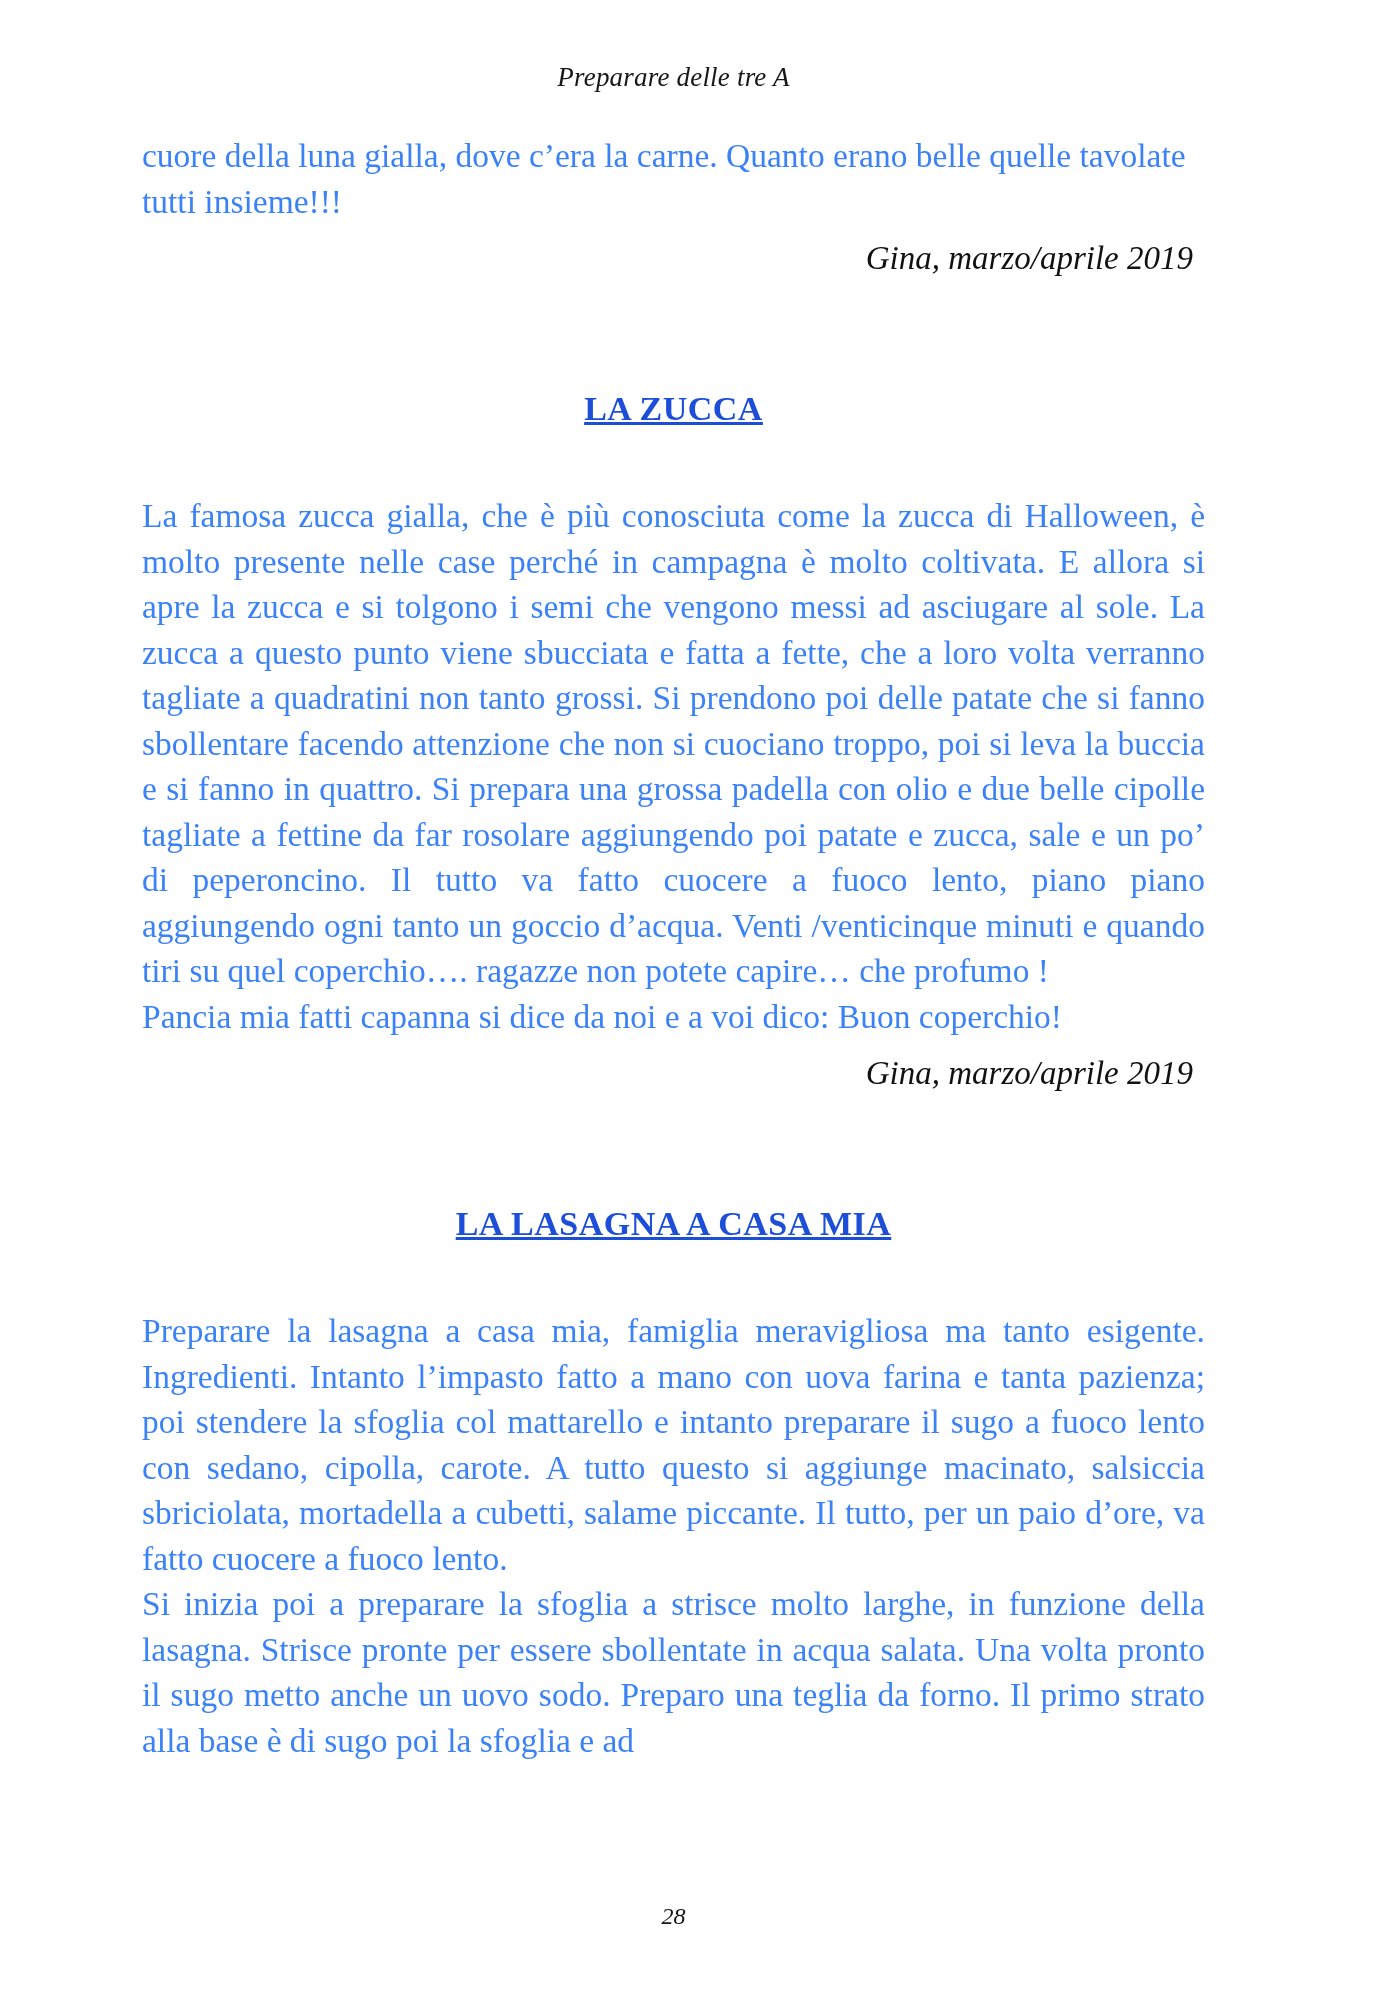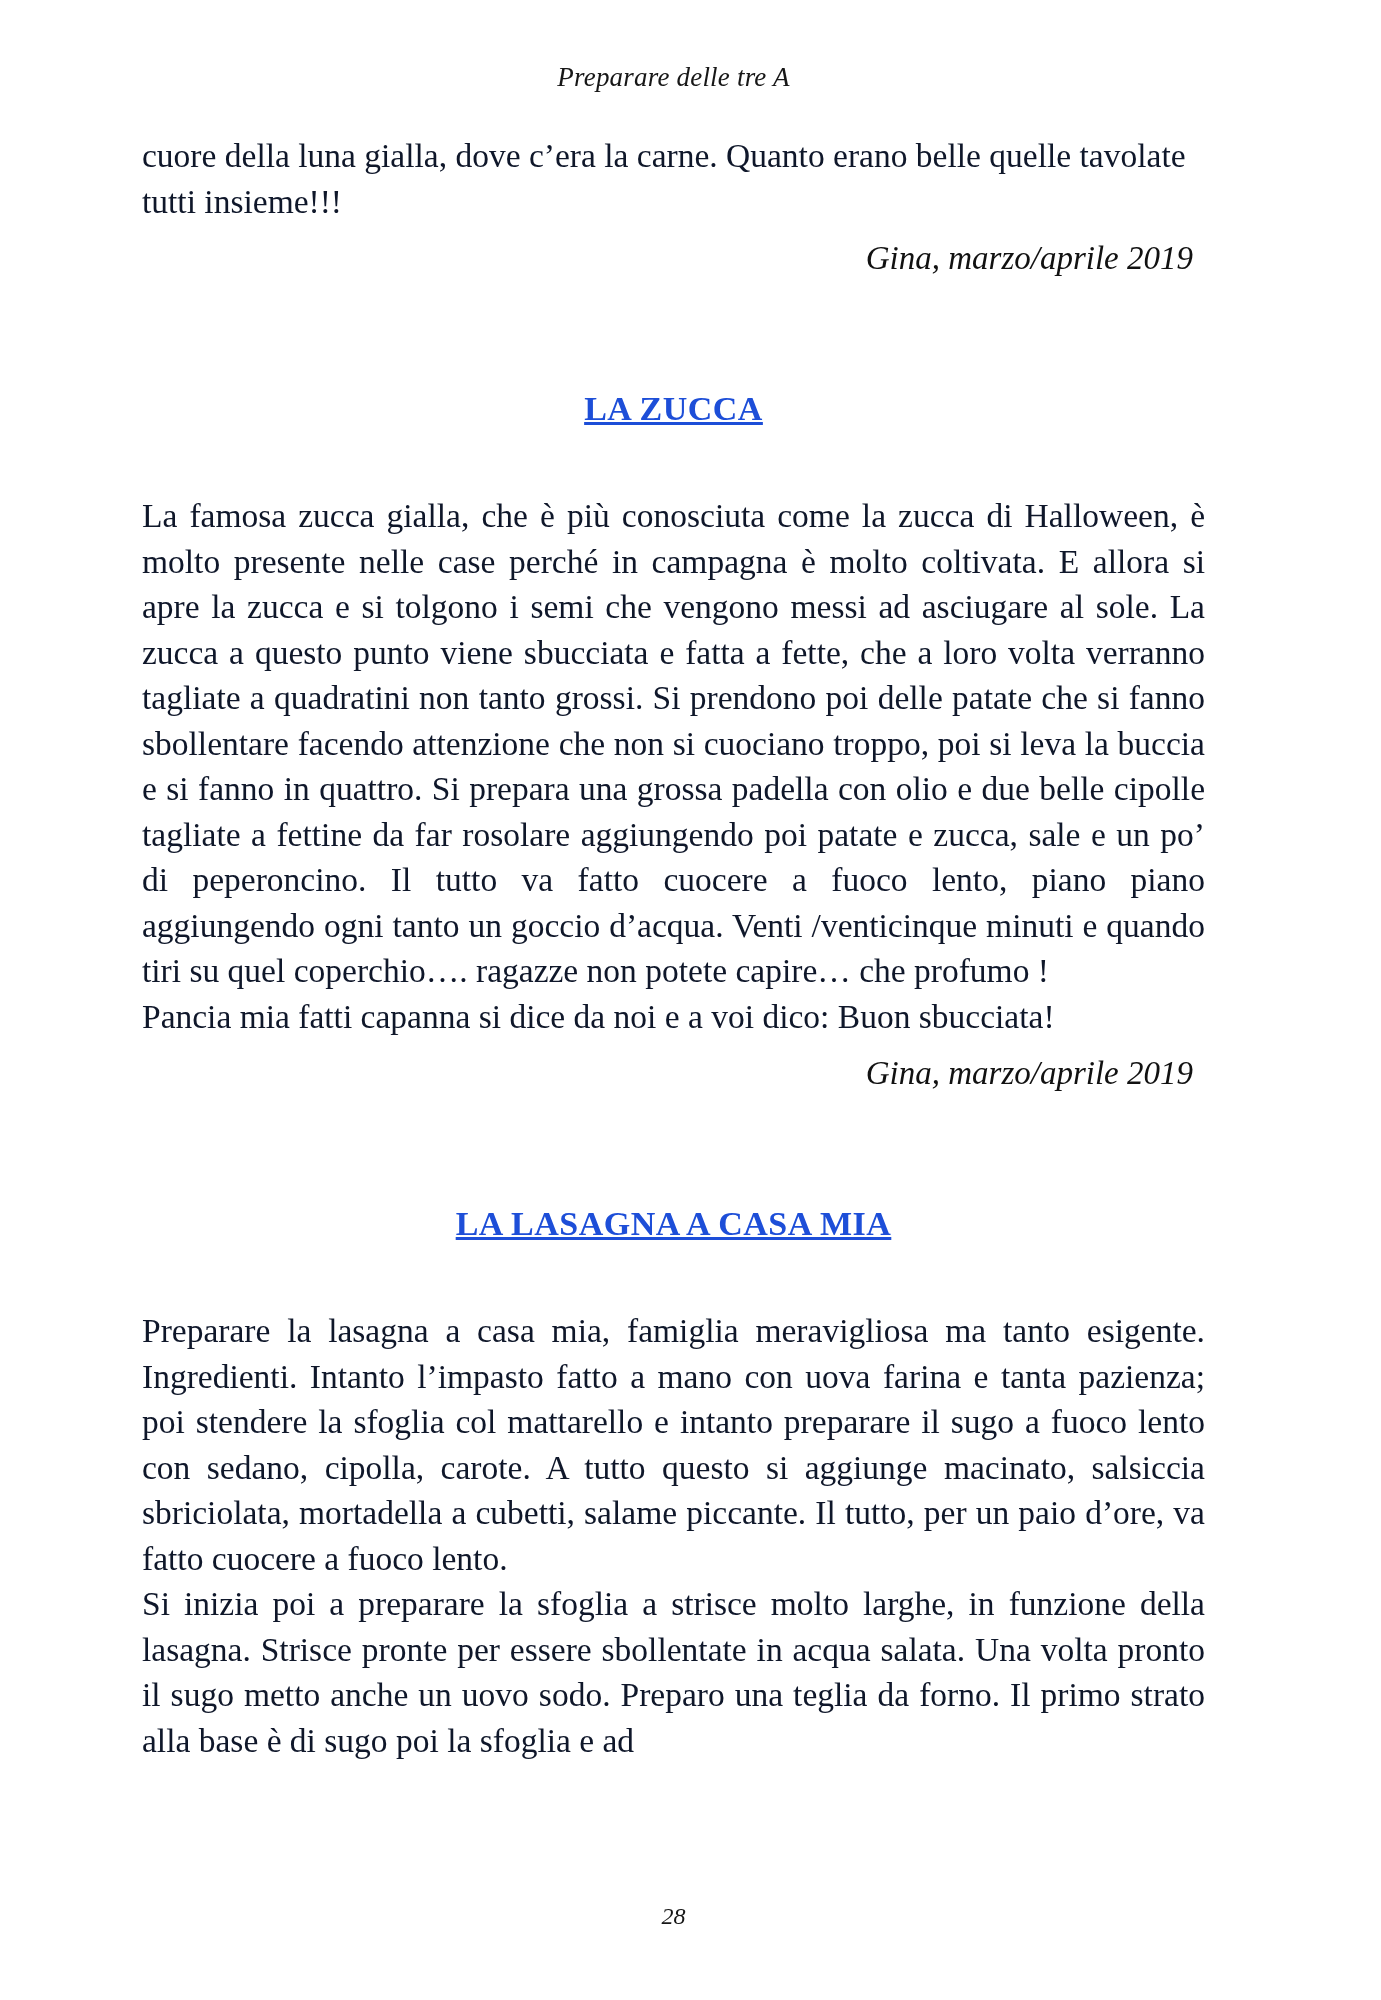--- a/index.html
+++ b/index.html
@@ -47,21 +47,21 @@
   }
 
   p.para {
     margin: 0;
     font-size: 33.5px;
     line-height: 45.5px;
     text-align: justify;
     text-justify: inter-word;
     hyphens: manual;
     -webkit-hyphens: manual;
-    color: #0f172a;
+    color: #3b82f6;
   }
   p.para.last-line-natural {
     text-align: left;
   }
 
   .attribution {
     margin: 12px;
     font-size: 33px;
     line-height: 45.5px;
     font-style: italic;
@@ -110,21 +110,21 @@
       <p class="attribution">Gina, marzo/aprile 2019</p>
 
       <div class="spacer-xl"></div>
 
       <h2 class="section-title">LA ZUCCA</h2>
 
       <div class="spacer-lg"></div>
 
       <p class="para">La famosa zucca gialla, che è più conosciuta come la zucca di Halloween, è molto presente nelle case perché in campagna è molto coltivata. E allora si apre la zucca e si tolgono i semi che vengono messi ad asciugare al sole. La zucca a questo punto viene sbucciata e fatta a fette, che a loro volta verranno tagliate a quadratini non tanto grossi. Si prendono poi delle patate che si fanno sbollentare facendo attenzione che non si cuociano troppo, poi si leva la buccia e si fanno in quattro. Si prepara una grossa padella con olio e due belle cipolle tagliate a fettine da far rosolare aggiungendo poi patate e zucca, sale e un po’ di peperoncino. Il tutto va fatto cuocere a fuoco lento, piano piano aggiungendo ogni tanto un goccio d’acqua. Venti /venticinque minuti e quando tiri su quel coperchio…. ragazze non potete capire… che profumo !</p>
 
-      <p class="para last-line-natural">Pancia mia fatti capanna si dice da noi e a voi dico: Buon sbucciata!</p>
+      <p class="para last-line-natural">Pancia mia fatti capanna si dice da noi e a voi dico: Buon coperchio!</p>
 
       <p class="attribution">Gina, marzo/aprile 2019</p>
 
       <div class="spacer-xl"></div>
 
       <h2 class="section-title">LA LASAGNA A CASA MIA</h2>
 
       <div class="spacer-lg"></div>
 
       <p class="para">Preparare la lasagna a casa mia, famiglia meravigliosa ma tanto esigente. Ingredienti. Intanto l’impasto fatto a mano con uova farina e tanta pazienza; poi stendere la sfoglia col mattarello e intanto preparare il sugo a fuoco lento con sedano, cipolla, carote. A tutto questo si aggiunge macinato, salsiccia sbriciolata, mortadella a cubetti, salame piccante. Il tutto, per un paio d’ore, va fatto cuocere a fuoco lento.</p>

